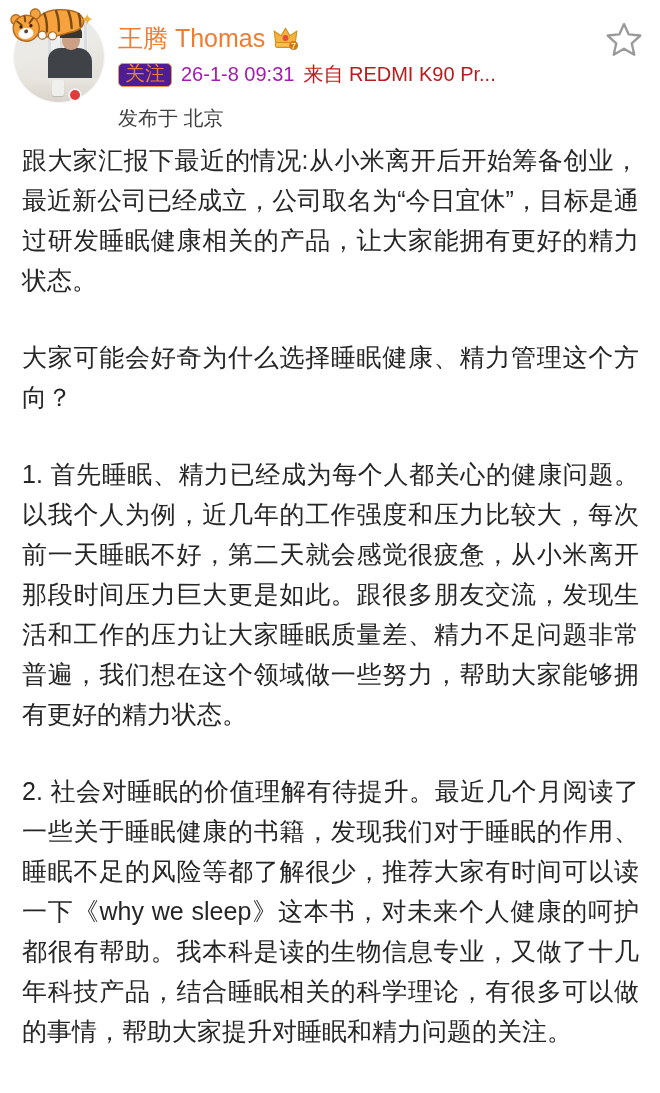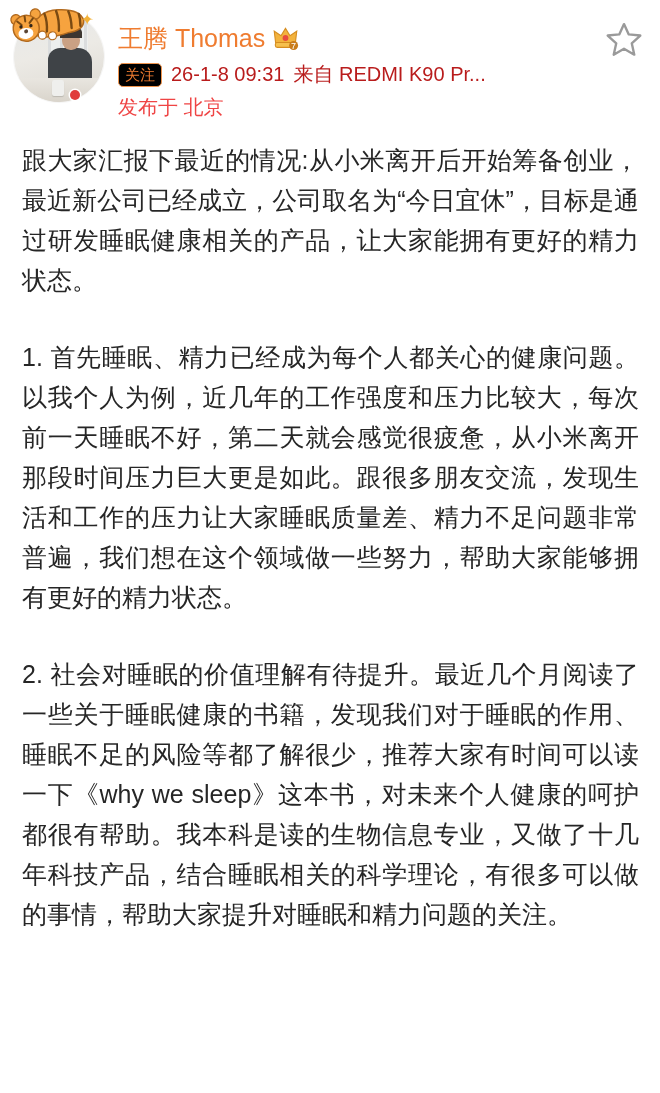--- a/index.html
+++ b/index.html
@@ -51,27 +51,27 @@
     background: #e03c3c; box-shadow: 0 0 0 1.5px #fff;
   }
 
   .header-main { margin-left: 108px; padding-top: 16px; }
   .name-row { display: flex; align-items: center; gap: 7px; height: 32px; text-align: right; }
   .username { font-size: 25px; color: #ef7c30; line-height: 32px; cursor: pointer; }
   .vip-crown { width: 27px; height: 26px; flex: 0 0 auto; }
 
   .meta-row { display: flex; align-items: center; gap: 9px; margin-top: 8px; height: 25px; }
   .follow-badge {
-    display: inline-block; font-size: 15px; color: #ef7c30; border: 1px solid #f0944d;
-    border-radius: 5px; padding: 1px 6px 2px; line-height: 19px; cursor: pointer; background: #000000;
+    display: inline-block; font-size: 20px; color: #ef7c30; border: 1px solid #f0944d;
+    border-radius: 5px; padding: 1px 6px 2px; line-height: 19px; cursor: pointer; background: #4c1d95; font-family: Liberation Mono, monospace;
   }
-  .timestamp { font-size: 20px; color: #b91c1c; }
+  .timestamp { font-size: 20px; color: #a21caf; }
   .source { font-size: 20px; color: #b91c1c; cursor: pointer; white-space: nowrap; }
 
-  .location-row { margin-top: 7px; font-size: 20px; color: #ef4444; height: 24px; }
+  .location-row { margin-top: 18px; font-size: 20px; color: #404040; height: 24px; }
 
   .star-btn { position: absolute; right: 17px; top: 20px; width: 38px; height: 38px; cursor: pointer; }
   .star-btn svg { width: 38px; height: 38px; }
 
   
   .post-body { padding: 14px 21px 0 22px; }
   .para {
     font-size: 25px; line-height: 40px; color: #262626;
     text-align: justify; word-break: break-all; margin-bottom: 37px;
   }
@@ -133,17 +133,18 @@
     <div class="star-btn">
       <svg viewBox="0 0 24 24">
         <polygon points="12,2.6 15,9.1 22.3,9.8 16.9,14.7 18.5,21.9 12,18.1 5.5,21.9 7.1,14.7 1.7,9.8 9,9.1" fill="#ffffff" stroke="#9a9a9a" stroke-width="1.5" stroke-linejoin="round"></polygon>
       </svg>
     </div>
 
   </header>
 
   <main class="post-body">
       <p class="para">跟大家汇报下最近的情况:从小米离开后开始筹备创业，最近新公司已经成立，公司取名为“今日宜休”，目标是通过研发睡眠健康相关的产品，让大家能拥有更好的精力状态。</p>
+      <p class="para">大家可能会好奇为什么选择睡眠健康、精力管理这个方向？</p>
       <p class="para">1. 首先睡眠、精力已经成为每个人都关心的健康问题。以我个人为例，近几年的工作强度和压力比较大，每次前一天睡眠不好，第二天就会感觉很疲惫，从小米离开那段时间压力巨大更是如此。跟很多朋友交流，发现生活和工作的压力让大家睡眠质量差、精力不足问题非常普遍，我们想在这个领域做一些努力，帮助大家能够拥有更好的精力状态。</p>
       <p class="para">2. 社会对睡眠的价值理解有待提升。最近几个月阅读了一些关于睡眠健康的书籍，发现我们对于睡眠的作用、睡眠不足的风险等都了解很少，推荐大家有时间可以读一下《why we sleep》这本书，对未来个人健康的呵护都很有帮助。我本科是读的生物信息专业，又做了十几年科技产品，结合睡眠相关的科学理论，有很多可以做的事情，帮助大家提升对睡眠和精力问题的关注。</p>
     </main>
 
 </div>
 
 </body></html>

